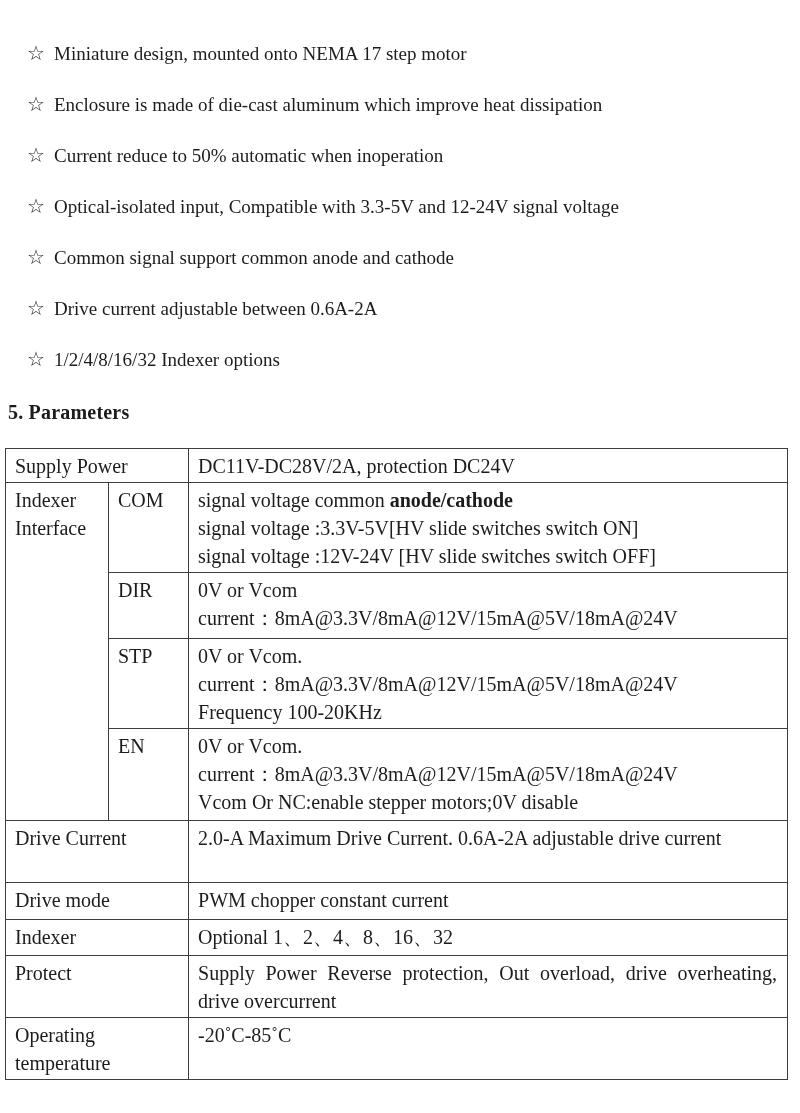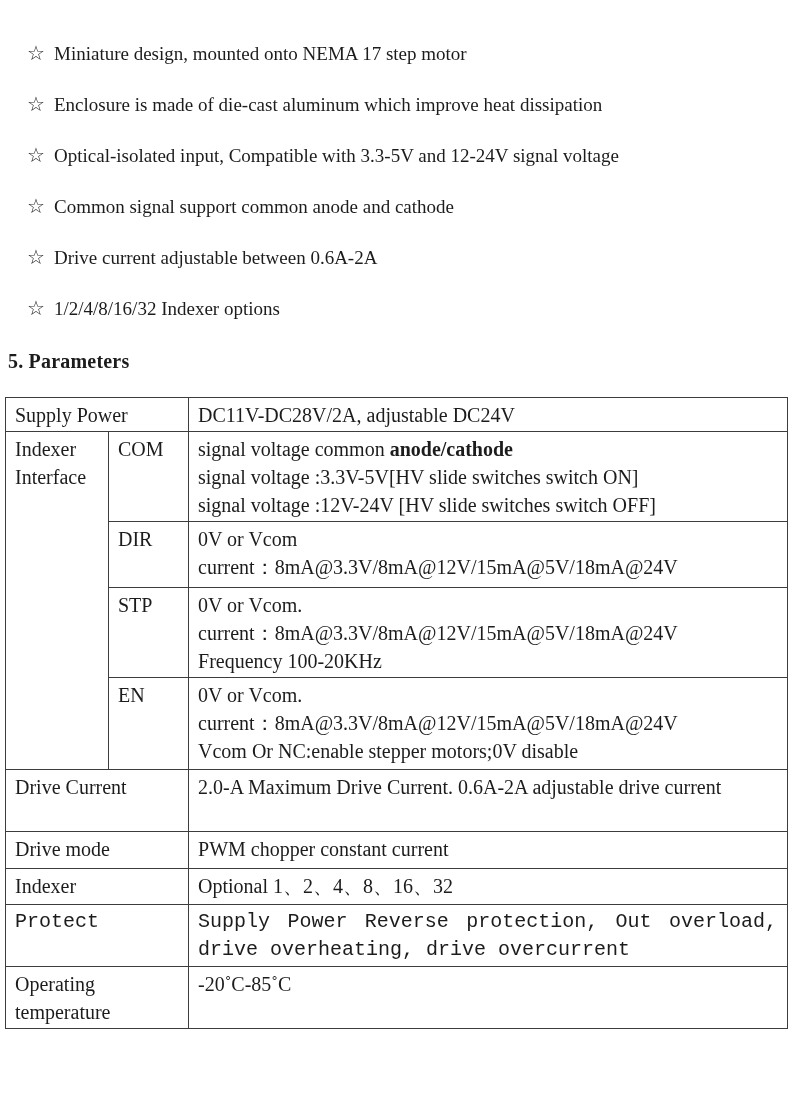--- a/index.html
+++ b/index.html
@@ -63,51 +63,52 @@
   .justify { text-align: justify; text-align-last: left; }
 
   tr.r1  { height: 34px; }
   tr.r2  { height: 87px; }
   tr.r3  { height: 66px; }
   tr.r4  { height: 90px; }
   tr.r5  { height: 92px; }
   tr.r6  { height: 62px; }
   tr.r7  { height: 37px; }
   tr.r8  { height: 36px; }
-  tr.r9  { height: 60px; font-family: Liberation Mono, monospace; }
+  tr.r9  { height: 60px; }
   tr.r10 { height: 62px; }
 </style>
 </head>
 <body>
 
 <div class="page">
 
 
   <ul class="features-list">
     <li class="feature-item"><span class="star-icon">☆</span><span>Miniature design, mounted onto NEMA 17 step motor</span></li>
     <li class="feature-item"><span class="star-icon">☆</span><span>Enclosure is made of die-cast aluminum which improve heat dissipation</span></li>
+    <li class="feature-item"><span class="star-icon">☆</span><span>Current reduce to 50% automatic when inoperation</span></li>
     <li class="feature-item"><span class="star-icon">☆</span><span>Optical-isolated input, Compatible with 3.3-5V and 12-24V  signal voltage</span></li>
     <li class="feature-item"><span class="star-icon">☆</span><span>Common signal support common anode and cathode</span></li>
     <li class="feature-item"><span class="star-icon">☆</span><span>Drive current adjustable between 0.6A-2A</span></li>
     <li class="feature-item"><span class="star-icon">☆</span><span>1/2/4/8/16/32 Indexer options</span></li>
   </ul>
 
   <div class="heading params-heading">5. Parameters</div>
 
   <table class="params">
     <colgroup>
       <col style="width:103px">
       <col style="width:80px">
       <col style="width:599px">
     </colgroup>
 
     <tbody>
         <tr class="r1">
       <td class="label-cell" colspan="2">Supply Power</td>
-      <td>DC11V-DC28V/2A, adjustable DC24V</td>
+      <td>DC11V-DC28V/2A, protection DC24V</td>
     </tr>
 
     <tr class="r2">
       <td class="label-cell span-label" rowspan="4">Indexer Interface</td>
       <td class="key-cell">COM</td>
       <td class="multi">
         <div><span>signal voltage common </span><b>anode/cathode</b></div>
         <div>signal voltage :3.3V-5V[HV slide switches switch ON]</div>
         <div>signal voltage :12V-24V [HV slide switches switch OFF]</div>
       </td>

